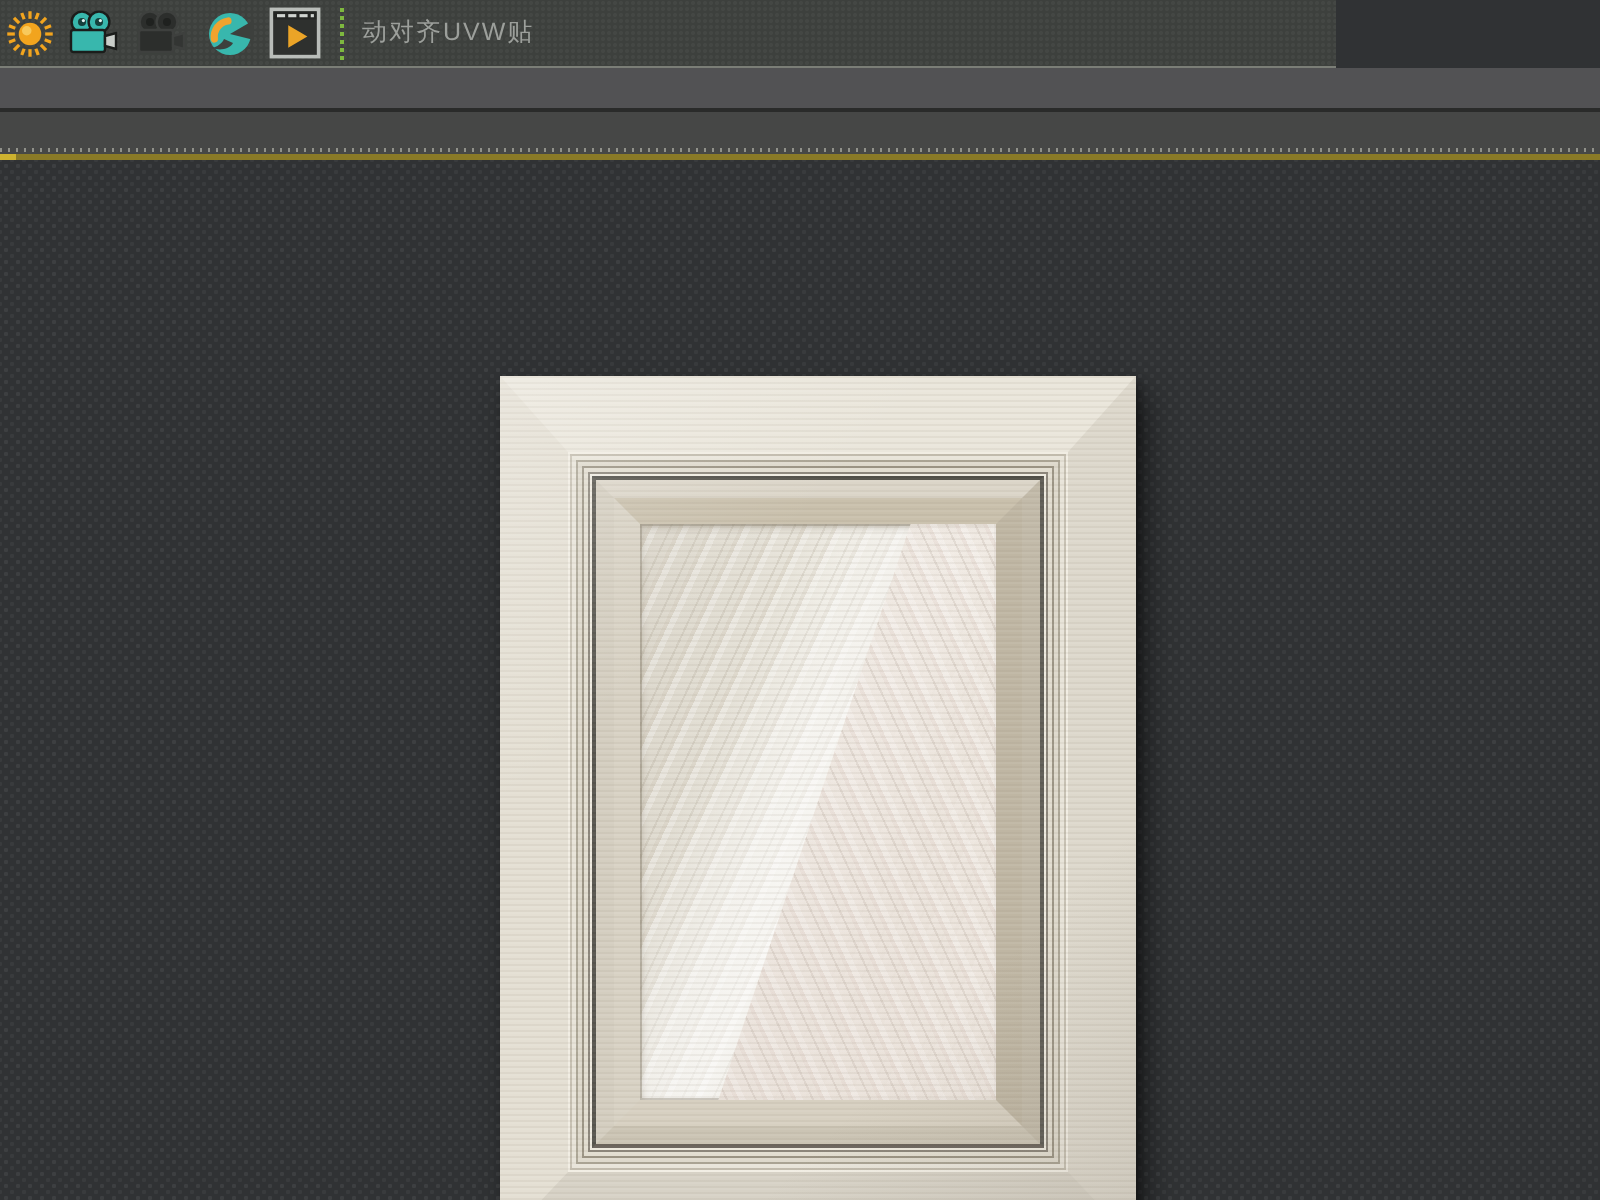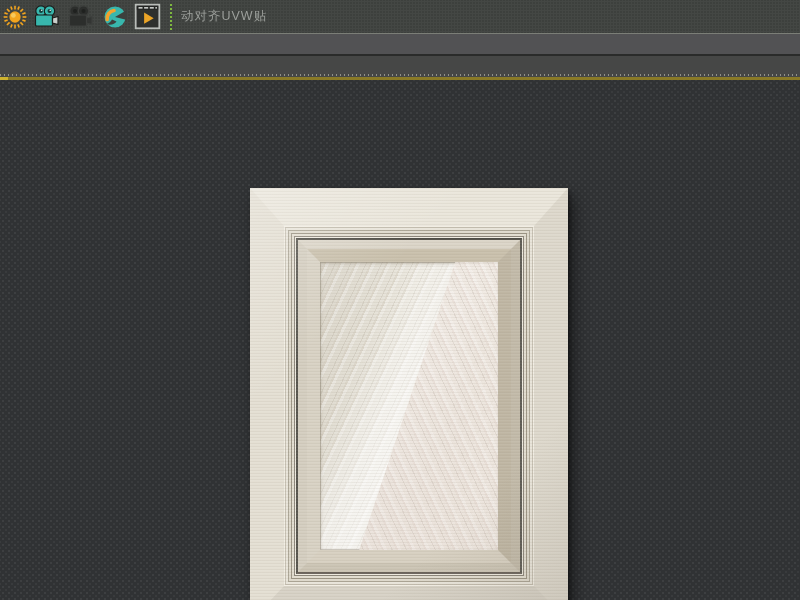--- a/index.html
+++ b/index.html
@@ -3,21 +3,21 @@
 <meta charset="utf-8">
 <style>
   html,body{margin:0;padding:0;background:#222;}
   #stage{
     position:relative;width:800px;height:600px;overflow:hidden;
     font-family:"Liberation Sans","DejaVu Sans",sans-serif;
     background:#303234;
   }
   
   .toolbar{
-    position:absolute;left:0;top:0;width:800px;height:33px;
+    position:absolute;left:0;top:0;width:668px;height:33px;
     background-color:#3d403d;
     background-image:radial-gradient(circle,rgba(255,255,255,0.035) 1px,transparent 1.1px);
     background-size:3px 3px;
     border-bottom:1px solid #7b7e77;
     display:flex;align-items:center;
   }
   .tb-btn{height:33px;display:flex;align-items:center;justify-content:center;padding:0 2px;cursor:default;}
   .tb-sep{
     width:2px;height:26px;margin:0 9px 0 7px;
     background:repeating-linear-gradient(180deg,#7eb83f 0 2px,transparent 2px 4px);

